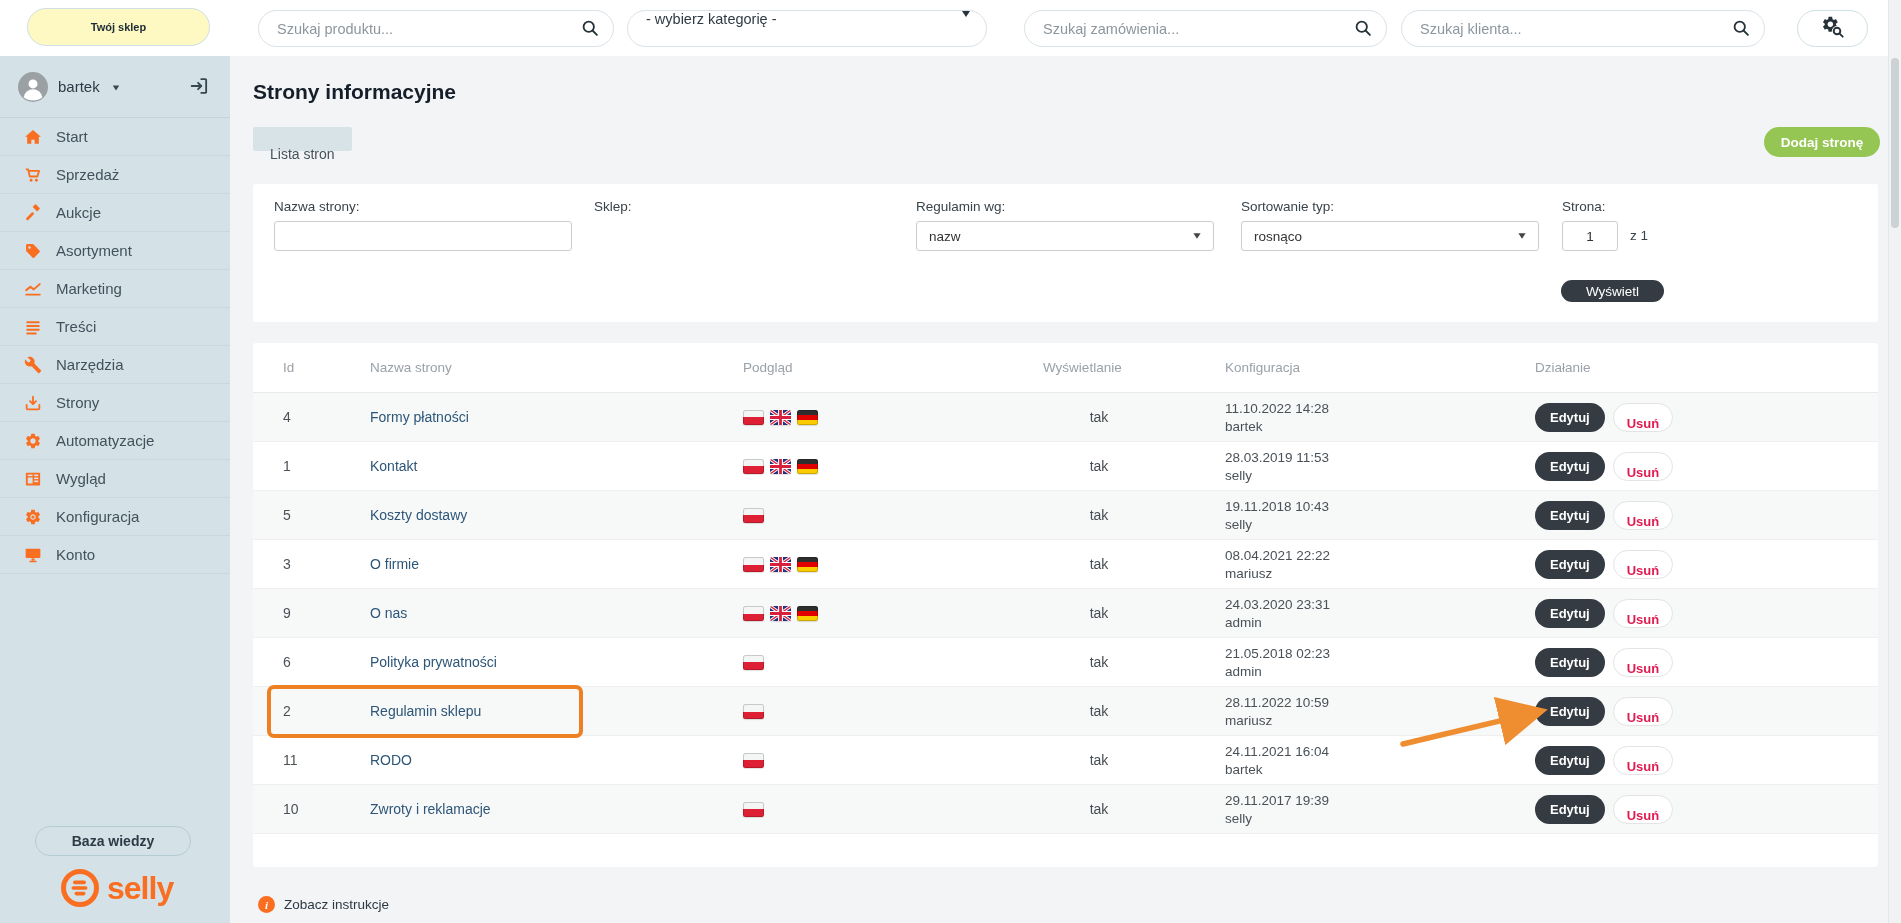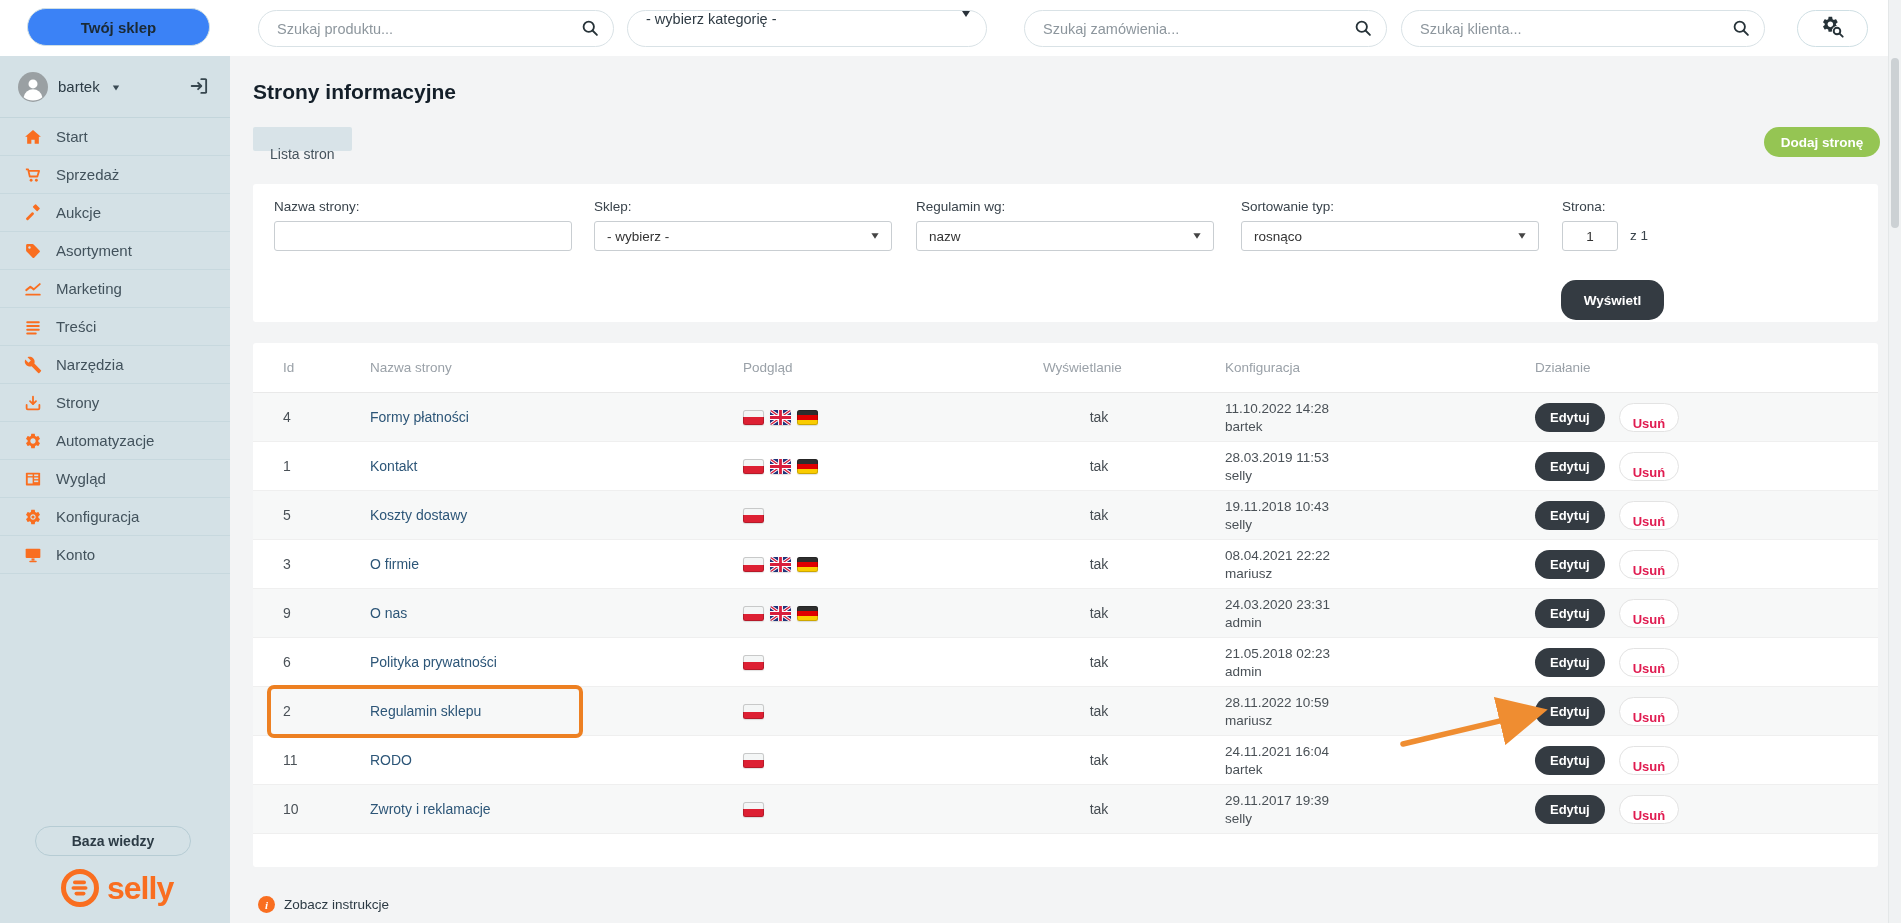--- a/index.html
+++ b/index.html
@@ -2,21 +2,21 @@
 <html><head>
 <meta charset="utf-8">
 <style>
   * { box-sizing:border-box; margin:0; padding:0; }
   html,body { width:1901px; height:923px; }
   body { position:relative; font-family:"Liberation Sans",sans-serif; background:#fff; overflow:hidden; }
 
   
   .topbar { position:absolute; left:0; top:0; width:1901px; height:56px; background:#fff; z-index:5; }
   .shop-btn { position:absolute; left:27px; top:8px; width:183px; height:38px; border:1px solid #cfdfe4;
-              border-radius:19px; background:#3b82f6; font-weight:bold; font-size:15px; color:#1b2a35;
+              border-radius:19px; background:#fef9c3; font-weight:bold; font-size:11px; color:#1b2a35;
               display:flex; align-items:center; justify-content:center; cursor:pointer; font-family:inherit; }
   .tb-input { position:absolute; top:10px; height:37px; border:1px solid #d9e2e6; border-radius:19px;
               font-size:14.5px; color:#333; padding:0 44px 0 18px; outline:none; font-family:inherit; background:#fff; }
   .tb-input::placeholder { color:#8d969d; opacity:1; }
   .sp { left:258px; width:356px; }
   .so { left:1024px; width:363px; }
   .sc { left:1401px; width:364px; }
   .tb-icon { position:absolute; top:18px; width:20px; height:20px; pointer-events:none; }
   .tb-icon svg { width:20px; height:20px; display:block; }
   .ic-sp { left:580px; } .ic-so { left:1353px; } .ic-sc { left:1731px; }
@@ -64,40 +64,40 @@
   .l1{left:21px} .l2{left:341px} .l3{left:663px} .l4{left:988px} .l5{left:1309px}
   .f-field { position:absolute; top:37px; height:30px; border:1px solid #c9ced2; border-radius:3px;
              background:#fff; font-size:13.5px; color:#333; font-family:inherit; }
   input.f-field { padding:0 10px; outline:none; }
   .f-name { left:21px; width:298px; }
   .f-select { display:flex; align-items:center; padding-left:12px; cursor:pointer; }
   .f-shop { left:341px; width:298px; } .f-sortby { left:663px; width:298px; } .f-sorttype { left:988px; width:298px; }
   .f-select .caret { position:absolute; right:12px; border-top-color:#444; transform:scale(.9); }
   .f-page { left:1309px; width:56px; text-align:center; }
   .page-total { position:absolute; left:1377px; top:44px; font-size:13.5px; color:#39434b; }
-  .show-btn { position:absolute; left:1308px; top:96px; width:103px; height:40px; background:#343b42; border:none;
-              border-radius:15px; color:#fff; font-weight:bold; font-size:13.5px; font-family:inherit; cursor:pointer; }
+  .show-btn { position:absolute; left:1308px; top:96px; width:103px; height:22px; background:#343b42; border:none;
+              border-radius:15px; color:#fff; font-weight:normal; font-size:13.5px; font-family:inherit; cursor:pointer; }
 
   .table-card { position:absolute; left:23px; top:287px; width:1625px; height:524px; background:#fff; border-radius:3px; }
   .thead { position:relative; height:50px; border-bottom:1px solid #e9e9e9; }
   .th { position:absolute; top:0; line-height:50px; font-size:13.5px; color:#9aa1a8; }
   .th-id{left:30px} .th-name{left:117px} .th-prev{left:490px} .th-vis{left:790px} .th-mod{left:972px} .th-act{left:1282px}
   .trow { position:relative; height:49px; box-shadow: inset 0 -1px 0 #efefef; }
   .trow.striped { background:#f7f8f8; }
   .c-id { position:absolute; left:30px; line-height:49px; font-size:14px; color:#4a5157; }
   .c-name { position:absolute; left:117px; line-height:49px; font-size:14px; color:#2d5678; text-decoration:none; cursor:pointer; }
   .c-flags { position:absolute; left:490px; top:17px; display:flex; gap:6px; }
   .flag { width:21px; height:15px; border-radius:2.5px; overflow:hidden; display:block;
           box-shadow: inset 0 0 0 1px rgba(0,0,0,.18), 0 1px 1px rgba(0,0,0,.12); }
   .flag svg { display:block; width:21px; height:15px; }
   .flag-pl { background:linear-gradient(#f4f6f6 0 50%, #dd2033 50% 100%); }
   .flag-de { background:linear-gradient(#2e2e2e 0 34%, #e00000 34% 67%, #facc00 67% 100%); }
   .c-vis { position:absolute; left:790px; width:112px; text-align:center; line-height:49px; font-size:14px; color:#464d53; }
   .c-mod { position:absolute; left:972px; top:7px; display:flex; flex-direction:column; font-size:13.5px; line-height:18px; color:#4a5157; }
-  .c-actions { position:absolute; left:1282px; top:10px; display:flex; gap:14px; }
+  .c-actions { position:absolute; left:1282px; top:10px; display:flex; gap:8px; }
   .btn-edit { height:29px; padding:0 15px; background:#343b42; color:#fff; font-weight:bold; font-size:13px;
               border:none; border-radius:15px; font-family:inherit; cursor:pointer; }
   .btn-del { height:29px; padding:12px 13px; background:#fff; color:#e01b50; font-weight:bold; font-size:13px;
              border:1px solid #e3e3e3; border-radius:15px; font-family:inherit; cursor:pointer; }
   .hl-box { position:absolute; left:14px; top:-2px; width:316px; height:53px; border:4px solid #ed8022;
             border-radius:7px; pointer-events:none; z-index:3; }
   .hl-arrow { position:absolute; left:1136px; top:14px; z-index:3; overflow:visible; pointer-events:none; }
 
   .footer-note { position:absolute; left:28px; top:840px; display:flex; align-items:center; gap:9px; }
   .info-icon { width:17px; height:17px; border-radius:50%; background:#f96e20; color:#fff; font-size:11px;
@@ -323,24 +323,20 @@
   <button class="add-btn">Dodaj stronę</button>
 
   <div class="filter-card">
     <span class="f-label l1">Nazwa strony:</span>
     <span class="f-label l2">Sklep:</span>
     <span class="f-label l3">Regulamin wg:</span>
     <span class="f-label l4">Sortowanie typ:</span>
     <span class="f-label l5">Strona:</span>
 
     <input class="f-field f-name" style="">
-    <div class="f-field f-select f-shop">
-      <span>- wybierz -</span>
-      <span class="caret"></span>
-    </div>
     <div class="f-field f-select f-sortby">
       <span>nazw</span>
       <span class="caret"></span>
     </div>
     <div class="f-field f-select f-sorttype">
       <span>rosnąco</span>
       <span class="caret"></span>
     </div>
     <input class="f-field f-page" value="1" style="">
     <span class="page-total">z 1</span>

